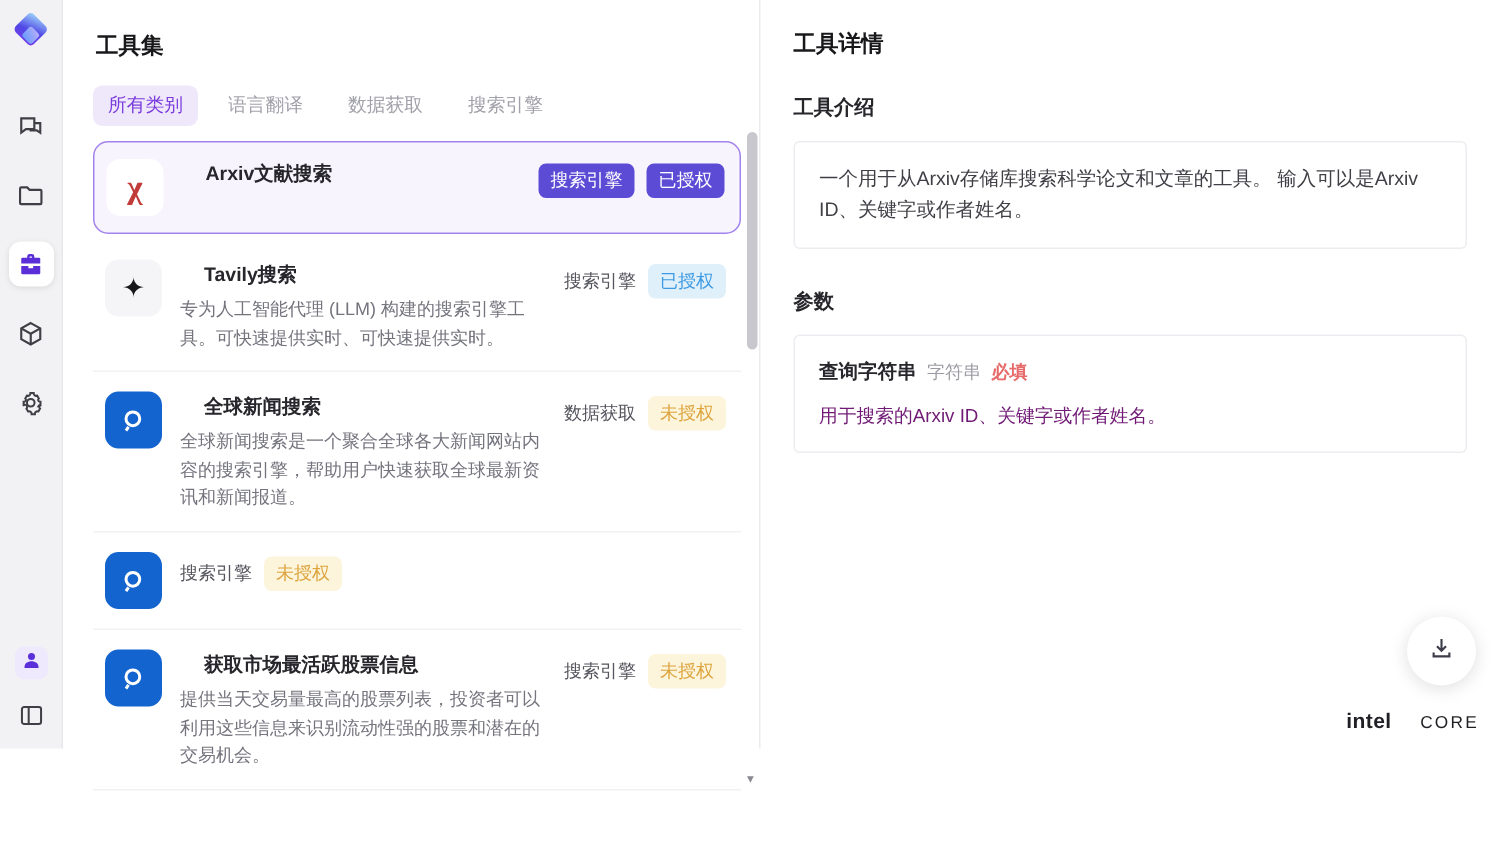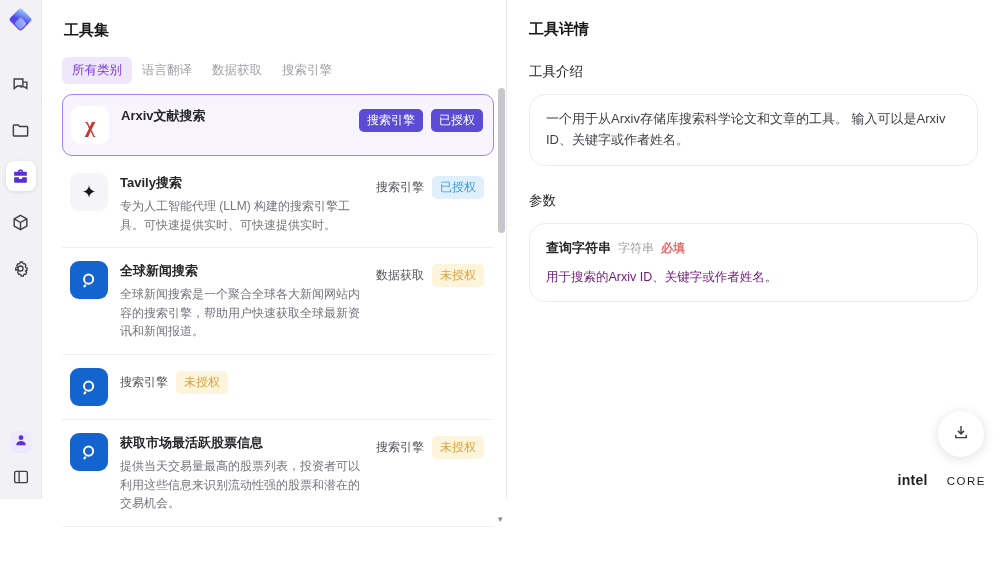--- a/index.html
+++ b/index.html
@@ -25,53 +25,53 @@
   .nav{display:flex;flex-direction:column;gap:16px;align-items:center;}
   .nav-item{width:30px;height:30px;border-radius:8px;display:flex;align-items:center;justify-content:center;color:#3f3f46;cursor:pointer;}
   .nav-item svg{display:block;}
   .nav-item.active{background:#ffffff;color:#5a2fd8;box-shadow:0 1px 4px rgba(0,0,0,.10);}
   .sidebar-bottom{margin-top:auto;display:flex;flex-direction:column;gap:12px;align-items:center;}
   .avatar{width:22px;height:22px;border-radius:6px;background:#efe9fd;display:flex;align-items:center;justify-content:center;color:#5b2fd9;}
 
   
   .list-panel{width:464px;flex:none;box-sizing:border-box;padding:13px 12px 0 20px;position:relative;}
   .panel-title{font-size:15px;font-weight:bold;color:#18181b;margin:8px 0 0 2px;}
-  .tabs{display:flex;margin:17px 0 10px;align-items:flex-start;}
+  .tabs{display:flex;gap:10px;margin:17px 0 10px;align-items:flex-start;}
   .tab{font-size:12.5px;color:#a1a1aa;padding:5px 10px;border-radius:6px;cursor:pointer;white-space:nowrap;}
   .tab.active{background:#efe8fb;color:#7a3bdc;}
   .cards{margin-top:2px;}
   .card{display:flex;gap:12px;padding:13px 10px 13px 8px;border-bottom:1px solid #f1f1f4;cursor:pointer;box-sizing:border-box;}
   .card.selected{border:1px solid #a283ec;background:#f8f4fe;border-radius:10px;padding:11px 10px 11px 8px;margin-bottom:4px;}
   .card-icon{width:38px;height:38px;flex:none;border-radius:9px;background:#f5f5f7;
     display:flex;align-items:center;justify-content:center;overflow:hidden;}
   .card-icon.on-sel{background:#ffffff;}
   .icon-arxiv{font-size:22px;font-weight:bold;color:#c23b3b;font-family:"Liberation Serif","DejaVu Serif",serif;line-height:1;}
   .icon-tavily{font-size:18px;color:#18181b;line-height:1;}
   .card-icon.blue{background:#1464cf;}
   .card-icon.blue svg{display:block;}
   .card-main{flex:1;min-width:0;}
-  .card-title{font-size:13px;font-weight:bold;color:#26262b;margin:1px 0 5px;}
+  .card-title{font-size:13px;font-weight:bold;color:#26262b;margin:1px 16px 5px;}
   .card-desc{font-size:12px;color:#74747e;line-height:1.55;}
   .card-side{flex:none;display:flex;gap:8px;align-items:flex-start;padding-top:3px;}
   .badge{font-size:12px;padding:3px 8px;border-radius:5px;white-space:nowrap;}
   .badge.solid{background:#5b4bd5;color:#ffffff;}
   .badge.blue{background:#e0f0fb;color:#3e9ae2;}
   .badge.orange{background:#fcf5dc;color:#dda43e;text-align:center;}
   .cat-text{font-size:12px;color:#55555e;padding:3px 0;white-space:nowrap;}
 
   
   .scrollbar{position:absolute;top:88px;right:1px;width:7px;height:462px;}
   .scroll-thumb{width:7px;height:145px;background:#c7c7cd;border-radius:4px;}
   .scroll-arrow{position:absolute;bottom:26px;left:0;font-size:9px;color:#8a8a92;line-height:1;}
 
   
   .details-panel{flex:1;border-left:1px solid #ebebef;box-sizing:border-box;padding:16px 22px 0;position:relative;}
   .details-title{font-size:15px;font-weight:bold;color:#18181b;margin:4px 0 24px;}
-  .section-title{font-size:13.5px;font-weight:normal;color:#26262b;margin:0 0 13px;}
-  .info-box{border:1px solid #ededf1;border-radius:16px;background:#fff;padding:14px 16px;font-size:13px;color:#3f3f46;line-height:1.6;margin-bottom:26px;}
+  .section-title{font-size:13.5px;font-weight:bold;color:#26262b;margin:0 0 13px;}
+  .info-box{border:1px solid #ededf1;border-radius:4px;background:#fff;padding:14px 16px;font-size:13px;color:#3f3f46;line-height:1.6;margin-bottom:26px;}
   .param-head{display:flex;align-items:baseline;gap:7px;margin-bottom:9px;}
   .param-name{font-size:13px;font-weight:bold;color:#26262b;}
   .param-type{font-size:12px;color:#9b9ba3;}
   .param-required{font-size:12px;color:#e66a6a;font-weight:bold;}
   .param-desc{font-size:12.5px;color:#701a75;}
 
   
   .fab{position:absolute;right:16px;bottom:42px;width:46px;height:46px;border-radius:50%;background:#ffffff;
     box-shadow:0 2px 12px rgba(0,0,0,.13);display:flex;align-items:center;justify-content:center;cursor:pointer;}
   .brand{position:absolute;right:14px;bottom:11px;display:flex;align-items:baseline;gap:19px;color:#1f1f24;}

